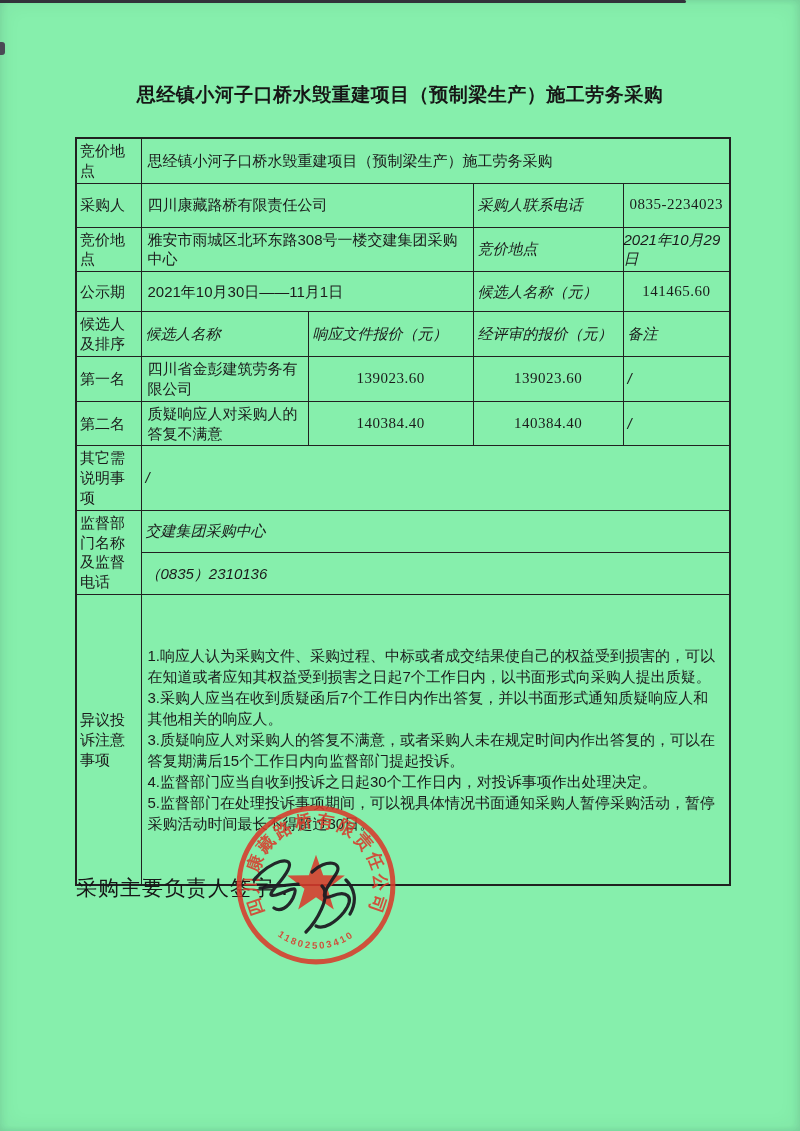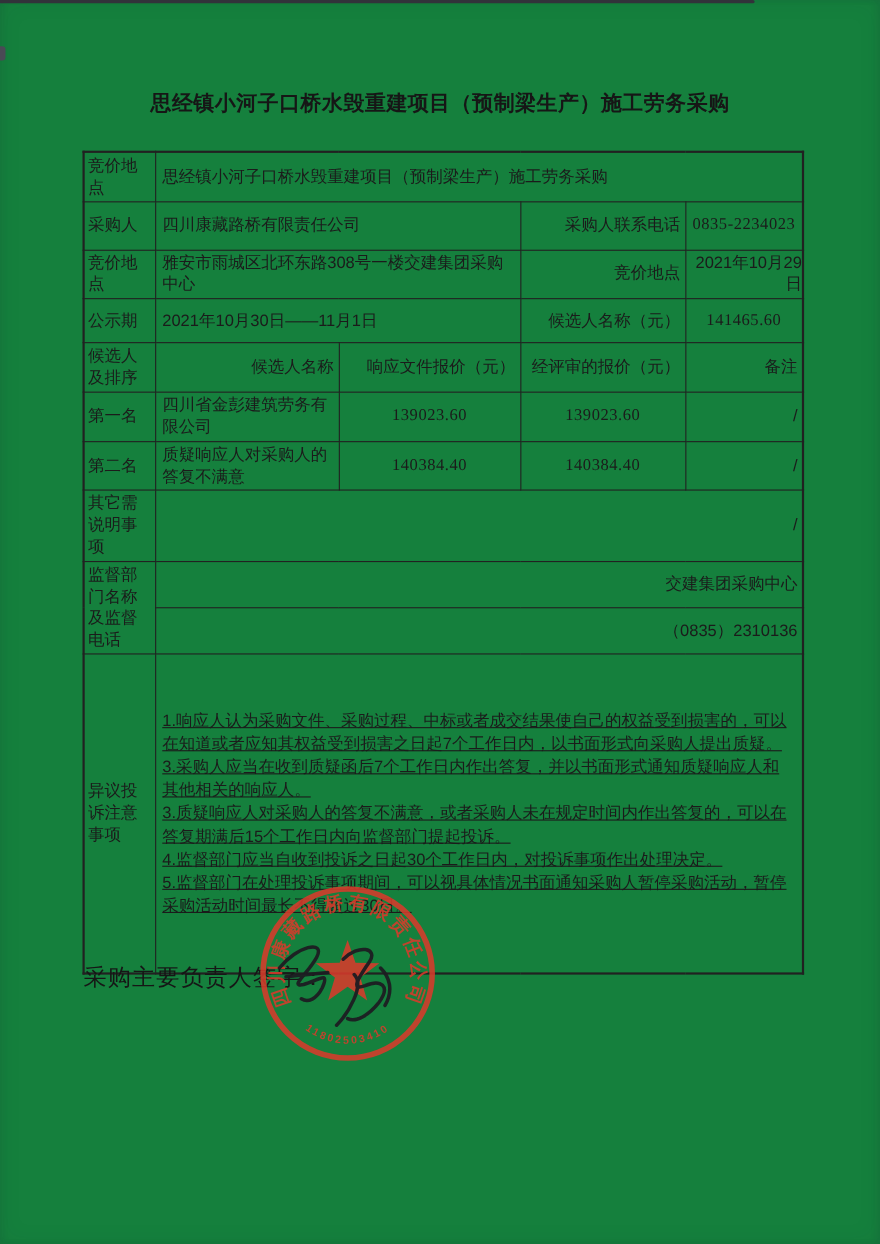--- a/index.html
+++ b/index.html
@@ -1,20 +1,20 @@
 <!DOCTYPE html>
 <html><head>
 <meta charset="utf-8">
 <style>
   html,body{margin:0;padding:0;background:#e8e8ea;}
   .page{
     position:relative;
     width:800px;height:1131px;
     margin:0 auto;
-    background:#15803d;
+    background:#86efac;
     overflow:hidden;
     font-family:"Liberation Sans", sans-serif;
     color:#1c1c1c;
     box-shadow: inset 0 0 22px rgba(40,40,60,0.07), inset -3px 0 6px rgba(40,40,60,0.08), inset 3px 0 6px rgba(40,40,60,0.06);
   }
   
   .scan-strip-top{position:absolute;top:0;left:0;width:686px;height:3px;background:#32323a;border-radius:0 2px 2px 0;}
   .scan-mark-left{position:absolute;top:42px;left:0;width:5px;height:13px;background:#4a4a55;border-radius:0 3px 3px 0;}
 
   .doc-title{position:absolute;top:82px;left:0;width:100%;text-align:center;
@@ -22,24 +22,24 @@
 
   table.result{
     position:absolute;left:75px;top:137px;
     width:654px;border-collapse:collapse;table-layout:fixed;
     font-size:15px;line-height:1.32;color:#1b1b1b;
   }
   table.result, table.result td{border:1.6px solid #212121;}
   table.result{border-width:2px;}
   td{padding:2px 4px;vertical-align:middle;word-break:break-all;background:transparent;}
   td.lbl{padding-left:3px;padding-right:2px;}
-  td.c{text-align:right;}
+  td.c{text-align:left;font-style:italic;}
   td.num{text-align:center;font-family:"Liberation Serif", serif;letter-spacing:0.5px;}
   td.val{padding-left:6px;}
-  .complaints{display:flex;flex-direction:column;justify-content:flex-start;height:100%;padding:6px 8px 6px 6px;box-sizing:border-box;text-decoration:underline;}
+  .complaints{display:flex;flex-direction:column;justify-content:flex-start;height:100%;padding:6px 8px 6px 6px;box-sizing:border-box;}
   .complaints p{margin:0;font-size:15px;line-height:21px;text-align:left;}
 
   .sign-label{position:absolute;left:76px;top:874px;font-size:21px;color:#161616;letter-spacing:1px;}
 
   .stamp{position:absolute;left:230px;top:799px;width:172px;height:172px;opacity:0.87;}
   .signature{position:absolute;left:246px;top:838px;width:140px;height:108px;}
 </style>
 </head>
 <body>
 

